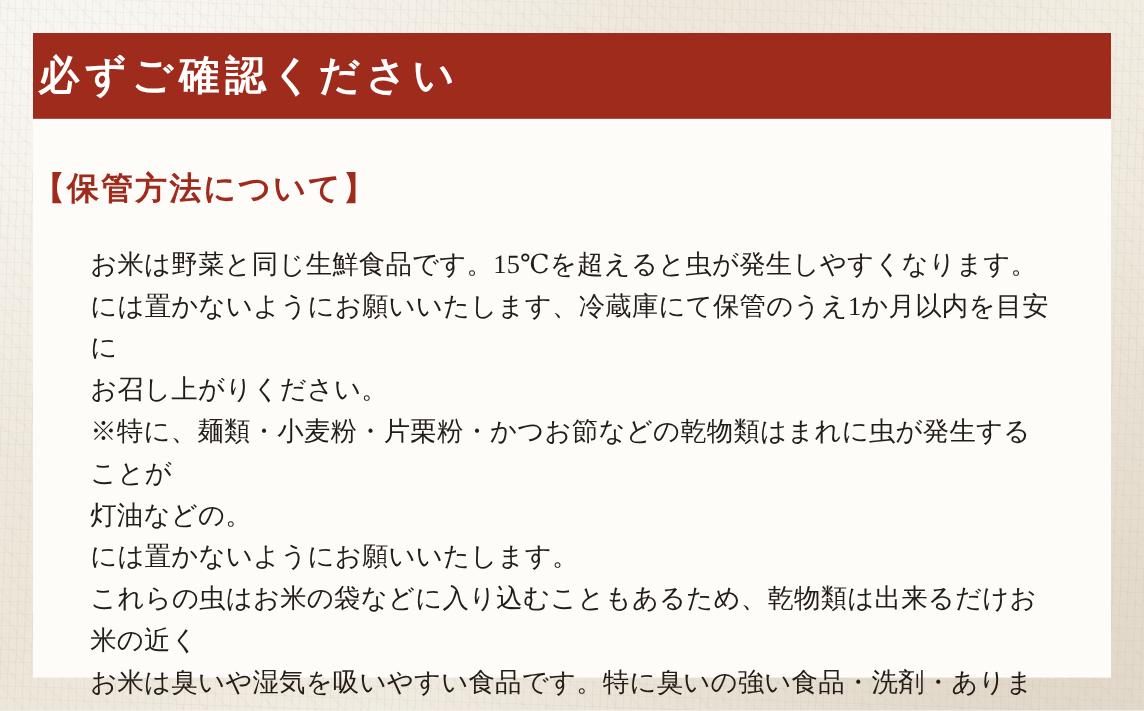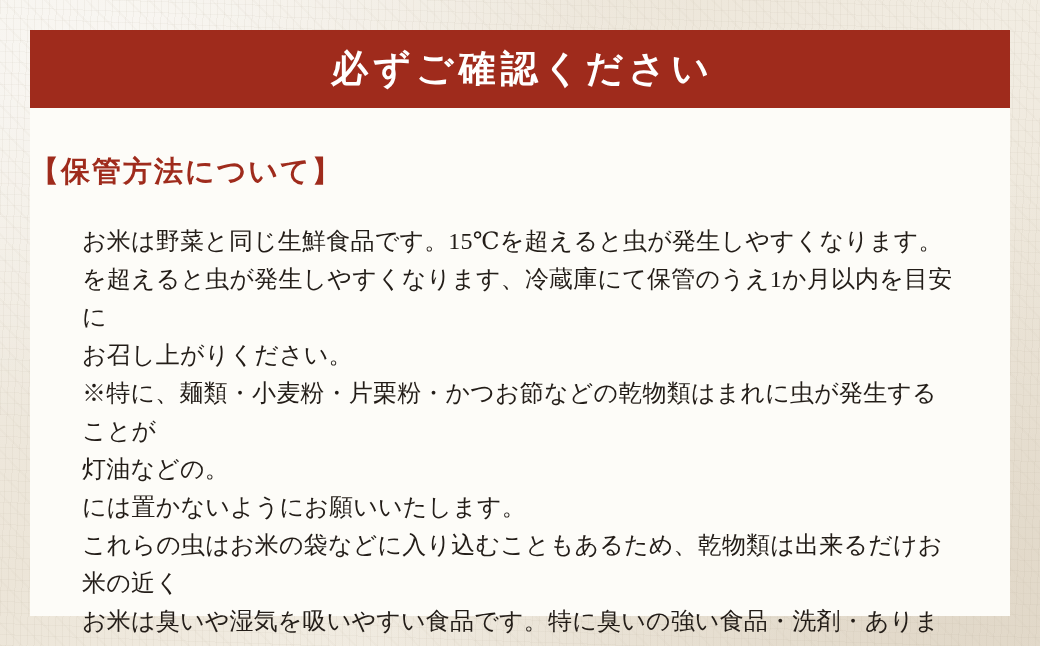--- a/index.html
+++ b/index.html
@@ -45,21 +45,21 @@
     height: 586px;
     background: #fdfcf8;
     box-sizing: border-box;
   }
 
   .banner {
     height: 78px;
     background: #9f2b1c;
     display: flex;
     align-items: center;
-    justify-content: center;
+    justify-content: flex-start;
   }
 
   .banner-title {
     color: #ffffff;
     font-size: 37px;
     letter-spacing: 5px;
     font-weight: 600;
     font-family: "Liberation Serif", "DejaVu Serif", serif;
     text-indent: 5px;
   }
@@ -94,21 +94,21 @@
   <div class="card">
 
     <div class="banner">
       <div class="banner-title">必ずご確認ください</div>
     </div>
 
     <div class="section-heading">【保管方法について】</div>
 
     <div class="body-block">
       <div class="body-line">お米は野菜と同じ生鮮食品です。15℃を超えると虫が発生しやすくなります。</div>
-      <div class="body-line">を超えると虫が発生しやすくなります、冷蔵庫にて保管のうえ1か月以内を目安に</div>
+      <div class="body-line">には置かないようにお願いいたします、冷蔵庫にて保管のうえ1か月以内を目安に</div>
       <div class="body-line">お召し上がりください。</div>
       <div class="body-line">※特に、麺類・小麦粉・片栗粉・かつお節などの乾物類はまれに虫が発生することが</div>
       <div class="body-line">灯油などの。</div>
       <div class="body-line">には置かないようにお願いいたします。</div>
       <div class="body-line">これらの虫はお米の袋などに入り込むこともあるため、乾物類は出来るだけお米の近く</div>
       <div class="body-line">お米は臭いや湿気を吸いやすい食品です。特に臭いの強い食品・洗剤・あります</div>
     </div>
 
   </div>
 </div>

